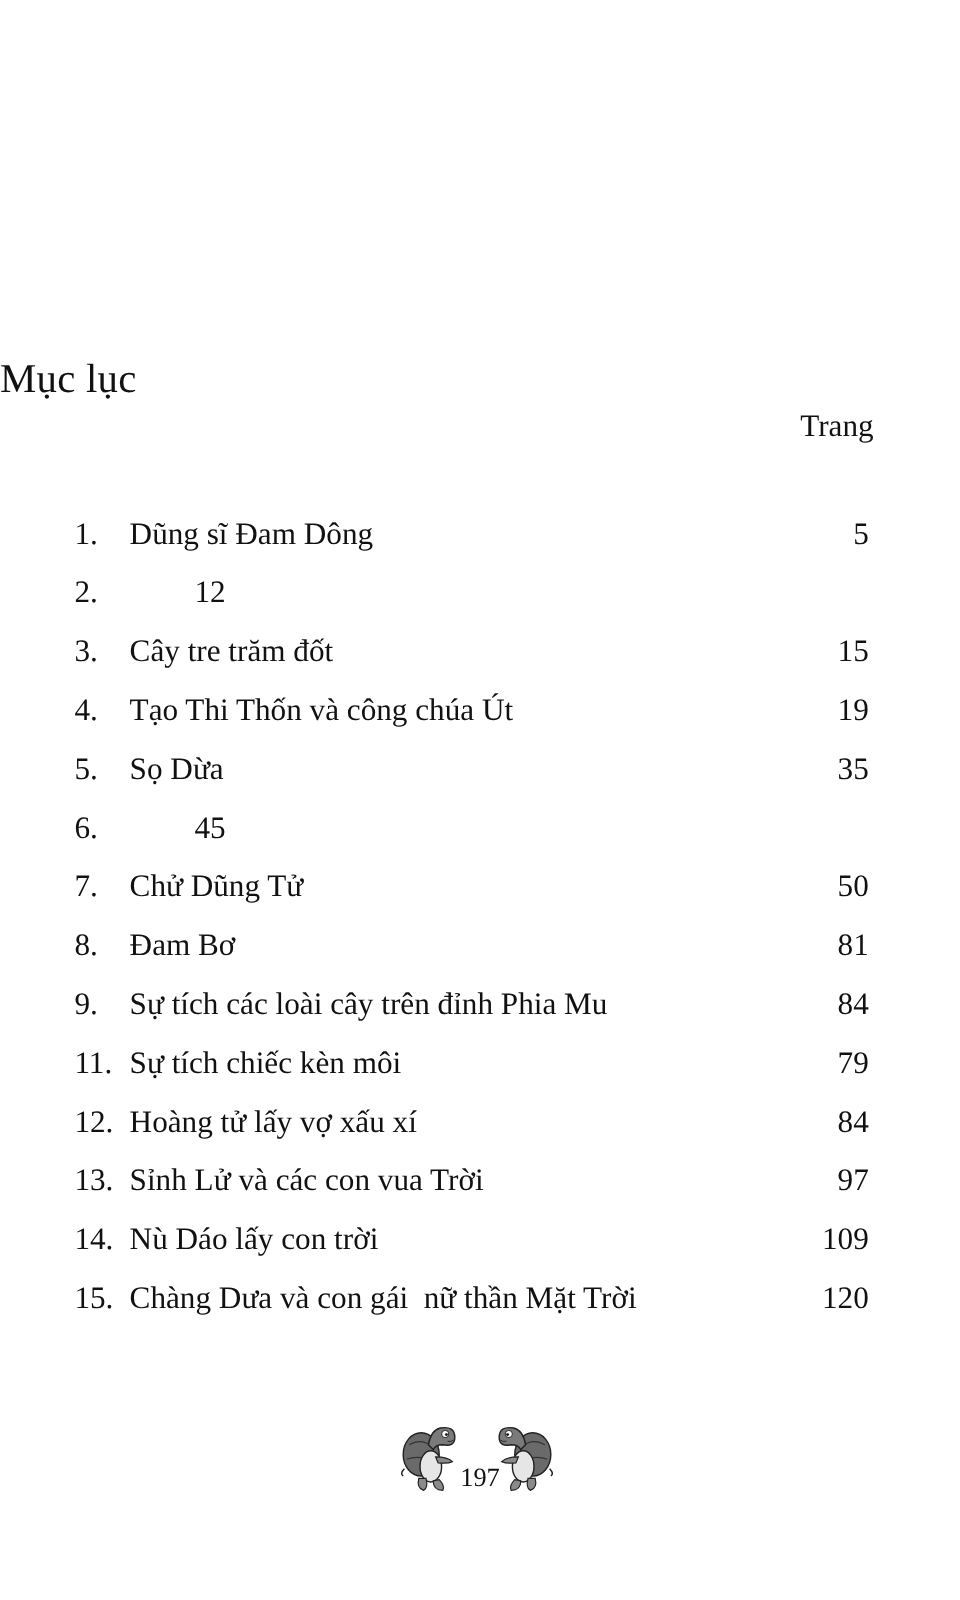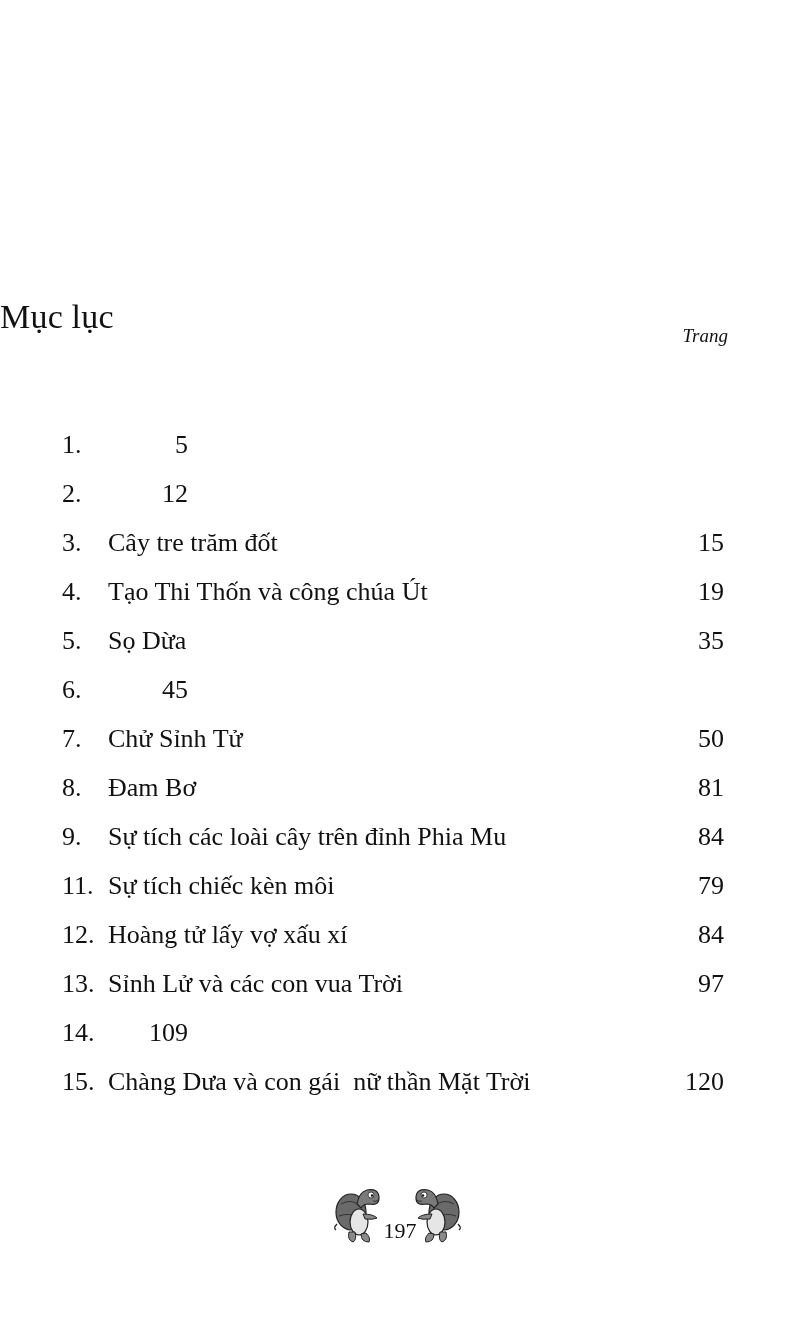--- a/index.html
+++ b/index.html
@@ -27,25 +27,24 @@
       left: 0;
       width: 800px;
       text-align: left;
       font-size: 34px;
       line-height: 44px;
       font-weight: normal;
       letter-spacing: 0.2px;
     }
     .trang {
       position: absolute;
-      top: 318px;
+      top: 337px;
       right: 72px;
-      font-size: 19px;
+      font-size: 26px;
       line-height: 36px;
-      font-style: italic;
     }
     .toc {
       position: absolute;
       top: 425px;
       left: 62px;
       width: 662px;
       margin: 0;
       padding: 0;
       list-style: none;
     }
@@ -99,20 +98,21 @@
 
 <div class="page">
 
   <h1 class="title">Mục lục</h1>
 
   <div class="trang">Trang</div>
 
   <ul class="toc">
     <li class="toc-row">
       <span class="toc-num">1.</span>
+      <span class="toc-title">Dũng sĩ Đam Dông</span>
       <span class="toc-page">5</span>
     </li>
     <li class="toc-row">
       <span class="toc-num">2.</span>
       <span class="toc-page">12</span>
     </li>
     <li class="toc-row">
       <span class="toc-num">3.</span>
       <span class="toc-title">Cây tre trăm đốt</span>
       <span class="toc-page">15</span>
@@ -126,21 +126,21 @@
       <span class="toc-num">5.</span>
       <span class="toc-title">Sọ Dừa</span>
       <span class="toc-page">35</span>
     </li>
     <li class="toc-row">
       <span class="toc-num">6.</span>
       <span class="toc-page">45</span>
     </li>
     <li class="toc-row">
       <span class="toc-num">7.</span>
-      <span class="toc-title">Chử Sỉnh Tử</span>
+      <span class="toc-title">Chử Dũng Tử</span>
       <span class="toc-page">50</span>
     </li>
     <li class="toc-row">
       <span class="toc-num">8.</span>
       <span class="toc-title">Đam Bơ</span>
       <span class="toc-page">81</span>
     </li>
     <li class="toc-row">
       <span class="toc-num">9.</span>
       <span class="toc-title">Sự tích các loài cây trên đỉnh Phia Mu</span>
@@ -156,20 +156,21 @@
       <span class="toc-title">Hoàng tử lấy vợ xấu xí</span>
       <span class="toc-page">84</span>
     </li>
     <li class="toc-row">
       <span class="toc-num">13.</span>
       <span class="toc-title">Sỉnh Lử và các con vua Trời</span>
       <span class="toc-page">97</span>
     </li>
     <li class="toc-row">
       <span class="toc-num">14.</span>
+      <span class="toc-title">Nù Dáo lấy con trời</span>
       <span class="toc-page">109</span>
     </li>
     <li class="toc-row">
       <span class="toc-num">15.</span>
       <span class="toc-title">Chàng Dưa và con gái  nữ thần Mặt Trời</span>
       <span class="toc-page">120</span>
     </li>
   </ul>
 
   <div class="footer">

